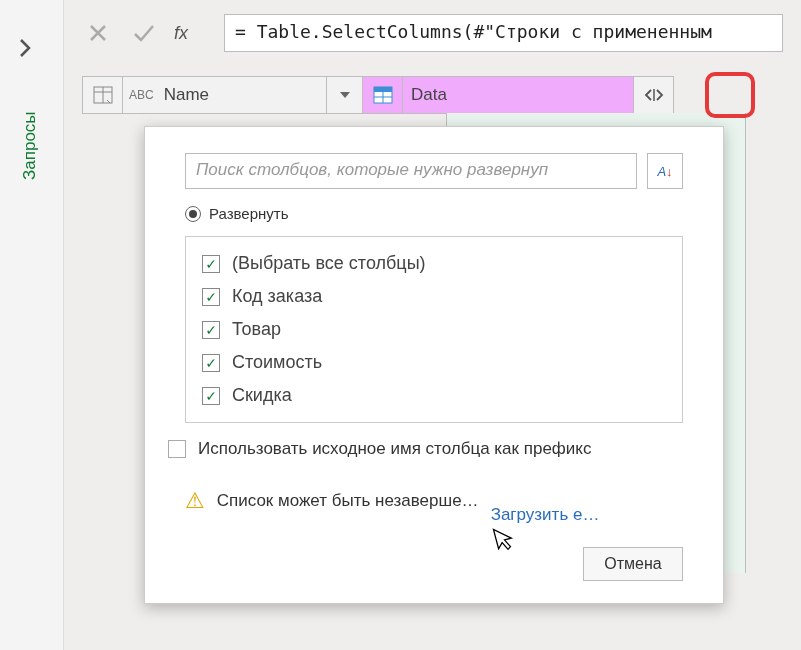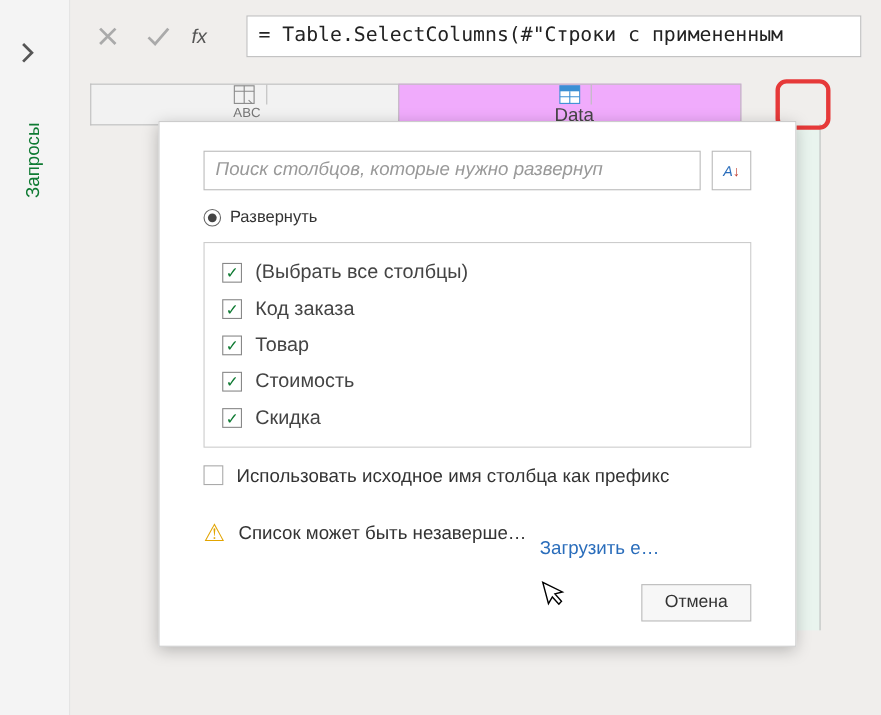--- a/index.html
+++ b/index.html
@@ -81,21 +81,20 @@
     margin-top: 14px;
   }
   .col-header {
     display: flex;
     align-items: center;
     height: 38px;
     border: 1px solid #bdbdbd;
     background: #f2f2f2;
     font-size: 17px;
     color: #444;
-    flex-direction: column;
   }
   .col-header.col1 { width: 280px; border-right: none; }
   .col-header.col2 { width: 312px; background: #f0abfc; }
   .col-icon {
     width: 40px; height: 100%;
     display: flex; align-items: center; justify-content: center;
     border-right: 1px solid #bdbdbd;
   }
   .col-header .label {
     padding-left: 8px;
@@ -131,21 +130,21 @@
     top: 113px;
     left: 382px;
     width: 300px;
     background: #e9f4ee;
     height: 460px;
     border-left: 1px solid #bdbdbd;
     border-right: 1px solid #bdbdbd;
   }
   .popup {
     position: absolute;
-    top: 110px;
+    top: 126px;
     left: 80px;
     width: 580px;
     background: #fff;
     border: 1px solid #ccc;
     box-shadow: 0 4px 14px rgba(0,0,0,0.25);
     padding: 18px 22px 22px 22px;
   }
   .search-row {
     display: flex;
     gap: 10px;
@@ -207,22 +206,23 @@
   .chk {
     width: 18px; height: 18px;
     border: 1.5px solid #888;
     display: flex; align-items: center; justify-content: center;
     color: #0e7a32;
     font-size: 14px;
     line-height: 1;
   }
   .prefix-row {
     display: flex;
+    align-items: center;
     gap: 12px;
-    margin: 4px 18px 18px 18px;
+    margin: 4px 18px 18px 1px;
     font-size: 17px;
   }
   .warn-row {
     display: flex;
     align-items: center;
     gap: 12px;
     margin: 8px 18px 22px 18px;
     font-size: 17px;
   }
   .warn-icon {

